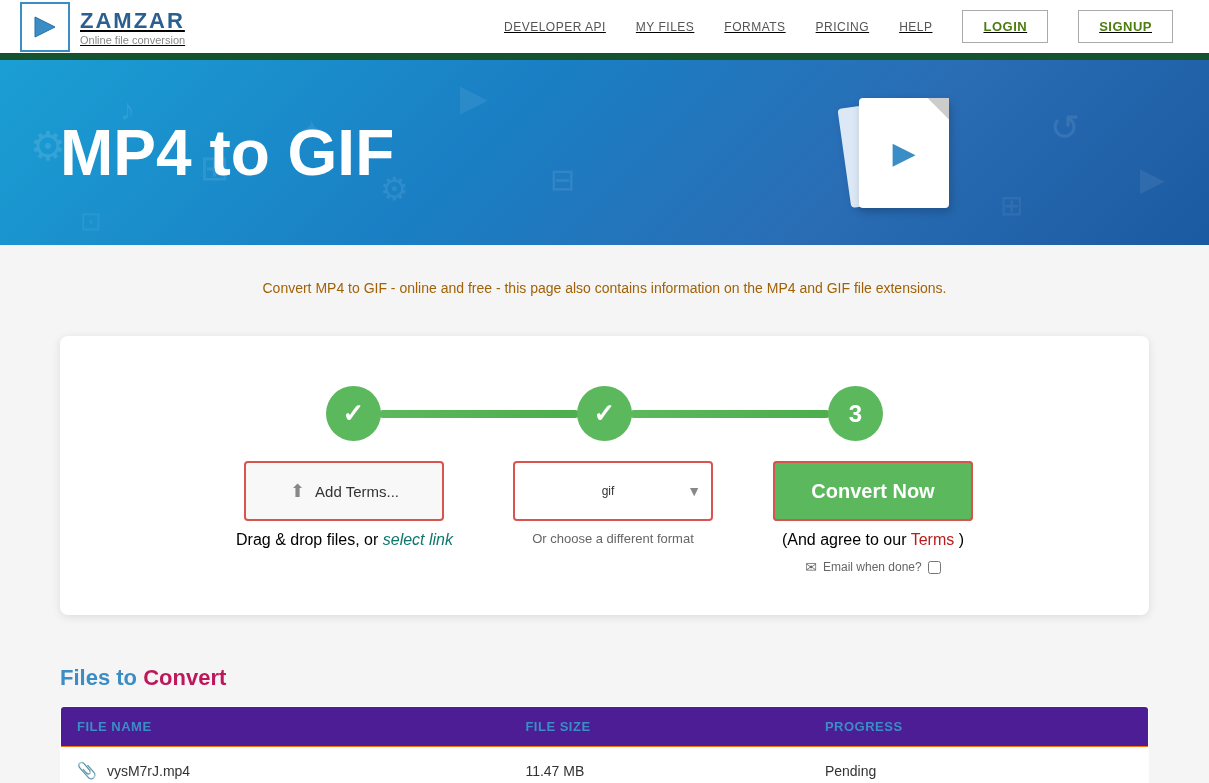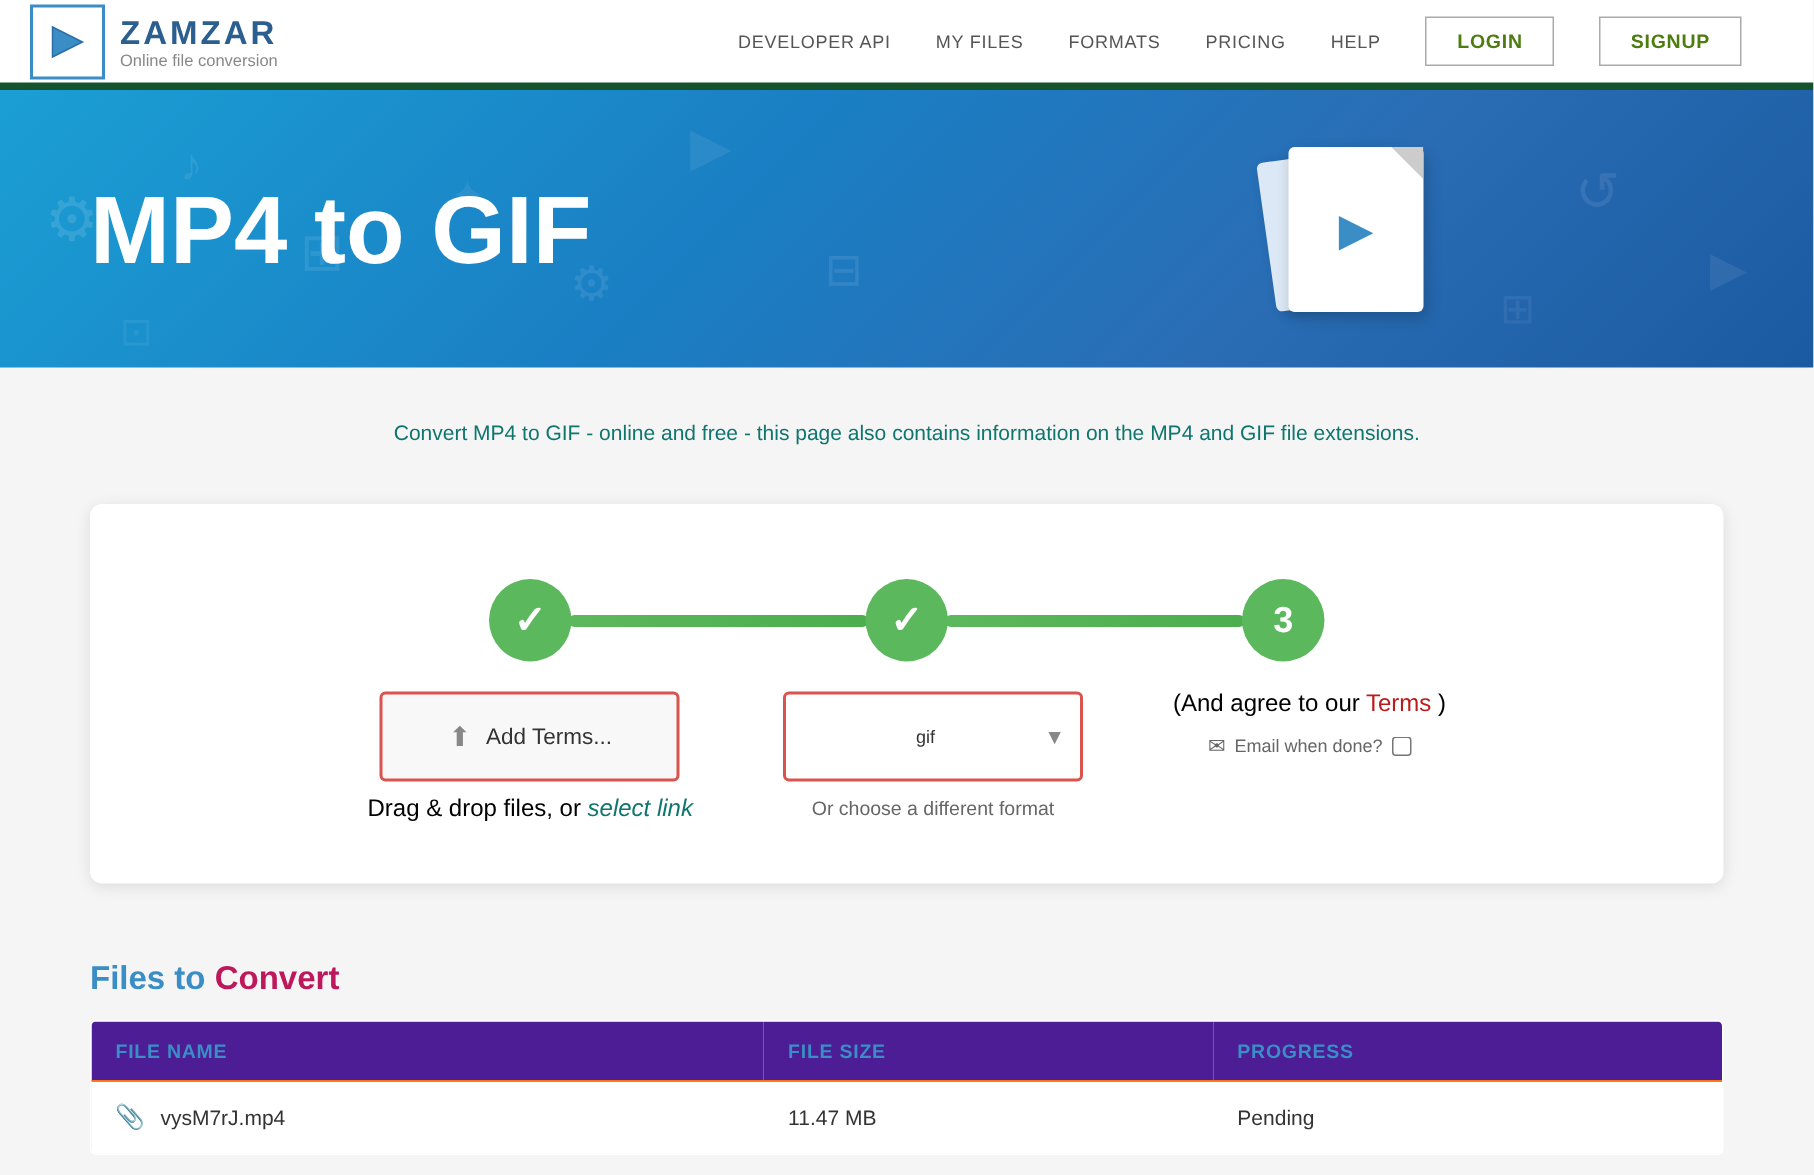--- a/index.html
+++ b/index.html
@@ -1,25 +1,26 @@
 <!DOCTYPE html>
 <html><head>
   <meta charset="utf-8">
   <style>
     * { box-sizing: border-box; margin: 0; padding: 0; }
     body { font-family: Arial, sans-serif; background: #f5f5f5; min-width: 1209px; }
 
     
     .nav {
       background: #fff;
-      border-bottom: 5px solid #14532d;
+      border-bottom: 7px solid #14532d;
       display: flex;
       align-items: center;
       padding: 0 20px;
       height: 60px;
+      text-decoration: underline;
     }
     .nav-logo {
       display: flex;
       align-items: center;
       gap: 10px;
       text-decoration: none;
     }
     .logo-icon {
       width: 50px;
       height: 50px;
@@ -45,21 +46,21 @@
     }
     .logo-subtitle {
       font-size: 11px;
       color: #888;
     }
     .nav-links {
       display: flex;
       align-items: center;
       gap: 30px;
       margin-left: auto;
-      margin-right: 28px;
+      margin-right: 16px;
     }
     .nav-link {
       font-size: 12px;
       color: #555;
       text-decoration: none;
       text-transform: uppercase;
       letter-spacing: 0.5px;
     }
     .nav-btn {
       padding: 8px 20px;
@@ -98,21 +99,21 @@
       top: 0; left: 0; right: 0; bottom: 0;
       opacity: 0.3;
       z-index: 1;
     }
 
     
     .description {
       text-align: center;
       padding: 35px 20px 20px;
       font-size: 14px;
-      color: #0f766e;
+      color: #a16207;
       background: #f5f5f5;
     }
 
     
     .converter-section {
       background: #f5f5f5;
       padding: 20px 60px 40px;
     }
     .converter-box {
       background: #fff;
@@ -398,20 +399,21 @@
             <option value="wmv">wmv</option>
             <option value="png">png</option>
             <option value="jpg">jpg</option>
           </select>
           <span class="select-arrow">▼</span>
         </div>
         <span class="format-hint">Or choose a different format</span>
       </div>
 
       <div class="control-group">
+        <button class="convert-btn">Convert Now</button>
         <div>
           <span>(And agree to our</span>
           <a href="#" class="terms-link">Terms</a>
           <span>)</span>
         </div>
         <div class="email-row">
           <span class="email-icon">✉</span>
           <span>Email when done?</span>
           <input type="checkbox" style="">
         </div>

